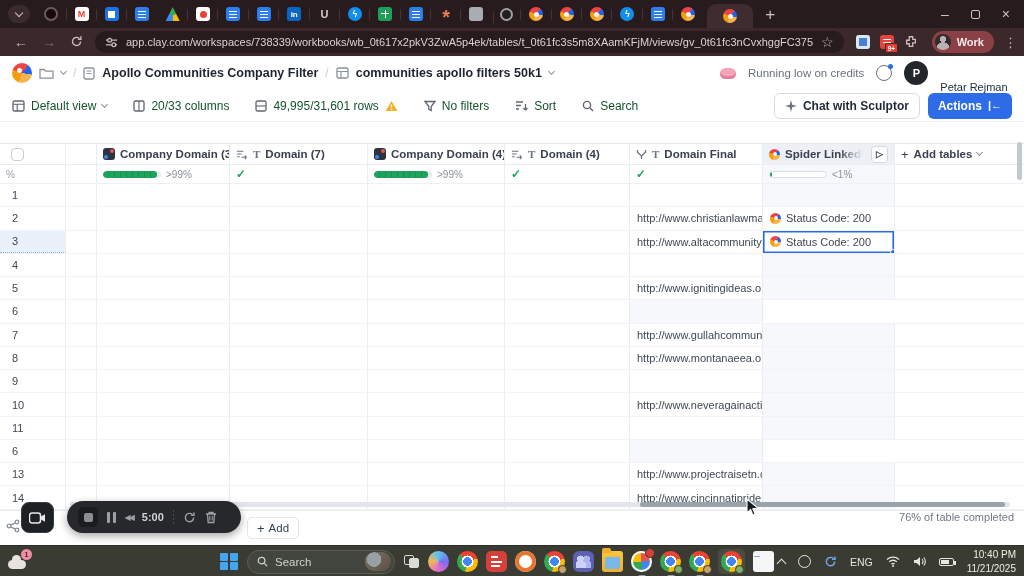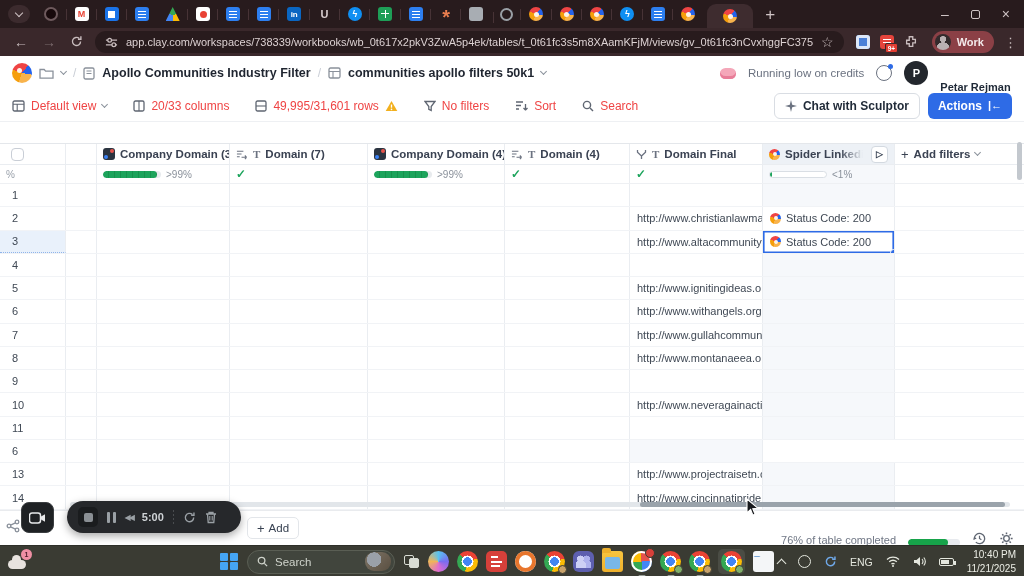--- a/index.html
+++ b/index.html
@@ -68,25 +68,25 @@
   .bc .sep{color:#c9ced6;font-size:12px;}
   .bc-title{font-size:12.5px;font-weight:bold;color:#1f2530;}
   .gico{color:#8a919b;display:flex;align-items:center;}
   .chev-dn{width:5px;height:5px;border-right:1.4px solid #8a919b;border-bottom:1.4px solid #8a919b;transform:rotate(45deg);margin-top:-3px;}
   .hdr-right{margin-left:auto;display:flex;align-items:center;gap:12px;}
   .creditpill{width:16px;height:11px;border-radius:6px;background:#f4a7b9;box-shadow:inset 0 -3px 0 #e87d98;}
   .credittext{font-size:11.5px;color:#6b7280;}
   .helpcirc{width:16px;height:16px;border-radius:50%;border:1.5px solid #6b7280;position:relative;}
   .helpcirc::after{content:'';position:absolute;right:-2px;top:-2px;width:5px;height:5px;border-radius:50%;background:#2e6be6;}
   .uav{width:24px;height:24px;border-radius:50%;background:#23272d;color:#fff;font-size:11px;font-weight:bold;display:flex;align-items:center;justify-content:center;}
-  .uname{font-size:11px;font-weight:bold;color:#1f2937;line-height:1.2;margin-top:42px;}
+  .uname{font-size:11px;font-weight:normal;color:#1f2937;line-height:1.2;margin-top:42px;}
   .uorg{font-size:10px;color:#9aa1ab;line-height:1.2;}
 
   .apptoolbar{height:32px;display:flex;align-items:center;padding:0 12px;border-bottom:1px solid #eef0f3;}
-  .tbitem{display:flex;align-items:center;gap:6px;font-size:12px;color:#ef4444;margin-right:26px;white-space:nowrap;}
+  .tbitem{display:flex;align-items:center;gap:6px;font-size:12px;color:#14532d;margin-right:26px;white-space:nowrap;}
   .tbico{color:#5f6672;display:flex;}
   .tb-right{margin-left:auto;display:flex;align-items:center;gap:8px;}
   .btn-chat{height:26px;border:1px solid #d9dde3;border-radius:6px;background:#fff;display:flex;align-items:center;gap:6px;padding:0 10px;font-size:12px;font-weight:bold;color:#1f2937;}
   .btn-actions{height:26px;border-radius:6px;background:#2e6be6;display:flex;align-items:center;gap:6px;padding:0 10px;font-size:12px;font-weight:bold;color:#fff;}
   .bararrow{display:flex;align-items:center;font-size:11px;line-height:1;}
   .bararrow i{font-style:normal;}
 
   
   .tz{position:relative;height:388px;background:#fff;overflow:hidden;}
   .trow{display:grid;grid-template-columns:66px 31px 133px 138px 137px 125px 133px 132px 1fr;}
@@ -123,21 +123,21 @@
   .sel{box-shadow:inset 0 0 0 1.6px #2e6be6;background:#fff !important;}
   .handle{position:absolute;right:-3px;bottom:-3px;width:7px;height:7px;border-radius:50%;background:#2e6be6;border:1.5px solid #fff;z-index:3;}
   .hscroll{position:absolute;left:70px;top:380px;width:940px;height:5px;border-radius:3px;background:#e2e6ea;}
   .hthumb{position:absolute;left:570px;top:0;width:365px;height:5px;border-radius:3px;background:#9aa3ab;}
   .vthumb{position:absolute;right:2px;top:20px;width:5px;height:38px;border-radius:3px;background:#c3c8ce;}
 
   
   .bottombar{height:35px;border-top:1px solid #e9ebee;position:relative;background:#fff;}
   .shareico{position:absolute;left:6px;top:8px;}
   .addbtn{position:absolute;left:247px;top:6px;height:22px;display:flex;align-items:center;gap:4px;padding:0 9px;border:1px solid #e3e6ea;border-radius:5px;background:#fff;font-size:11.5px;color:#374151;}
-  .fright{position:absolute;right:10px;top:0;height:35px;display:flex;align-items:flex-end;gap:12px;}
+  .fright{position:absolute;right:10px;top:0;height:35px;display:flex;align-items:flex-end;gap:12px;flex-direction:column;}
   .ftext{font-size:11px;color:#717886;}
   .fbar{width:52px;height:7px;border-radius:4px;background:#e7eaee;overflow:hidden;}
   .fbarfill{display:block;height:100%;background:#17a34a;border-radius:4px;}
 
   
   .cambtn{position:absolute;left:21px;top:502px;width:33px;height:31px;border-radius:8px;background:#1e2124;border:1px solid #3a3d40;display:flex;align-items:center;justify-content:center;z-index:8;}
   .recpill{position:absolute;left:67px;top:501px;width:174px;height:32px;border-radius:16px;background:#26282b;box-shadow:0 3px 8px rgba(0,0,0,.35);display:flex;align-items:center;gap:9px;padding:0 11px;z-index:8;}
   .stopbtn{width:20px;height:20px;border-radius:5px;background:#1a1c1e;display:flex;align-items:center;justify-content:center;}
   .stopsq{width:9px;height:9px;border-radius:2px;background:#8a8f94;}
   .pausebars{display:flex;gap:2.5px;}
@@ -282,21 +282,21 @@
             </svg>
         </span>
         <span class="chev-dn"></span>
         <span class="sep">/</span>
         <span class="gico">
           <svg width="12" height="13" viewBox="0 0 12 13">
               <rect x="1" y="1" width="10" height="11" rx="1.5" fill="none" stroke="#8a919b" stroke-width="1.3"></rect>
               <path d="M3.5 4h5M3.5 6.5h5" stroke="#8a919b" stroke-width="1.1"></path>
             </svg>
         </span>
-        <span class="bc-title">Apollo Communities Industry Filter</span>
+        <span class="bc-title">Apollo Communities Company Filter</span>
         <span class="sep">/</span>
         <span class="gico">
           <svg width="13" height="12" viewBox="0 0 13 12">
               <rect x="1" y="1" width="11" height="10" rx="1.5" fill="none" stroke="#8a919b" stroke-width="1.3"></rect>
               <path d="M1 4.5h11M5 4.5V11" stroke="#8a919b" stroke-width="1.1"></path>
             </svg>
         </span>
         <span class="bc-title">communities apollo filters 50k1</span>
         <span class="chev-dn"></span>
       </div>
@@ -427,21 +427,21 @@
           <span class="t-ico">T</span>
             <span>Domain Final</span>
         </div>
         <div class="cell spiderhead">
           <span class="clay-ico cs"></span>
           <span class="spiderlbl">Spider Linkedin Scrap</span>
           <span class="playbox">▷</span>
         </div>
         <div class="cell addcol">
             <span class="plus">+</span>
-            <span>Add filters</span>
+            <span>Add tables</span>
             <span class="chev-dn"></span>
           </div>
       </div>
 
       <div class="trow tprog">
         <div class="cell pctlbl">%</div>
         <div class="cell"></div>
         <div class="cell">
             <span class="qbar">
               <span class="qfill" style="width: 93%;"></span>
@@ -539,21 +539,20 @@
           <div class="cell" style="border-right:none"></div>
         </div>
 
       <div class="trow r">
           <div class="cell num">6</div>
           <div class="cell"></div>
           <div class="cell"></div>
           <div class="cell"></div>
           <div class="cell"></div>
           <div class="cell"></div>
-          <div class="cell">http://www.withangels.org</div>
           <div class="cell tint"></div>
           <div class="cell" style="border-right:none"></div>
         </div>
 
       <div class="trow r">
           <div class="cell num">7</div>
           <div class="cell"></div>
           <div class="cell"></div>
           <div class="cell"></div>
           <div class="cell"></div>

